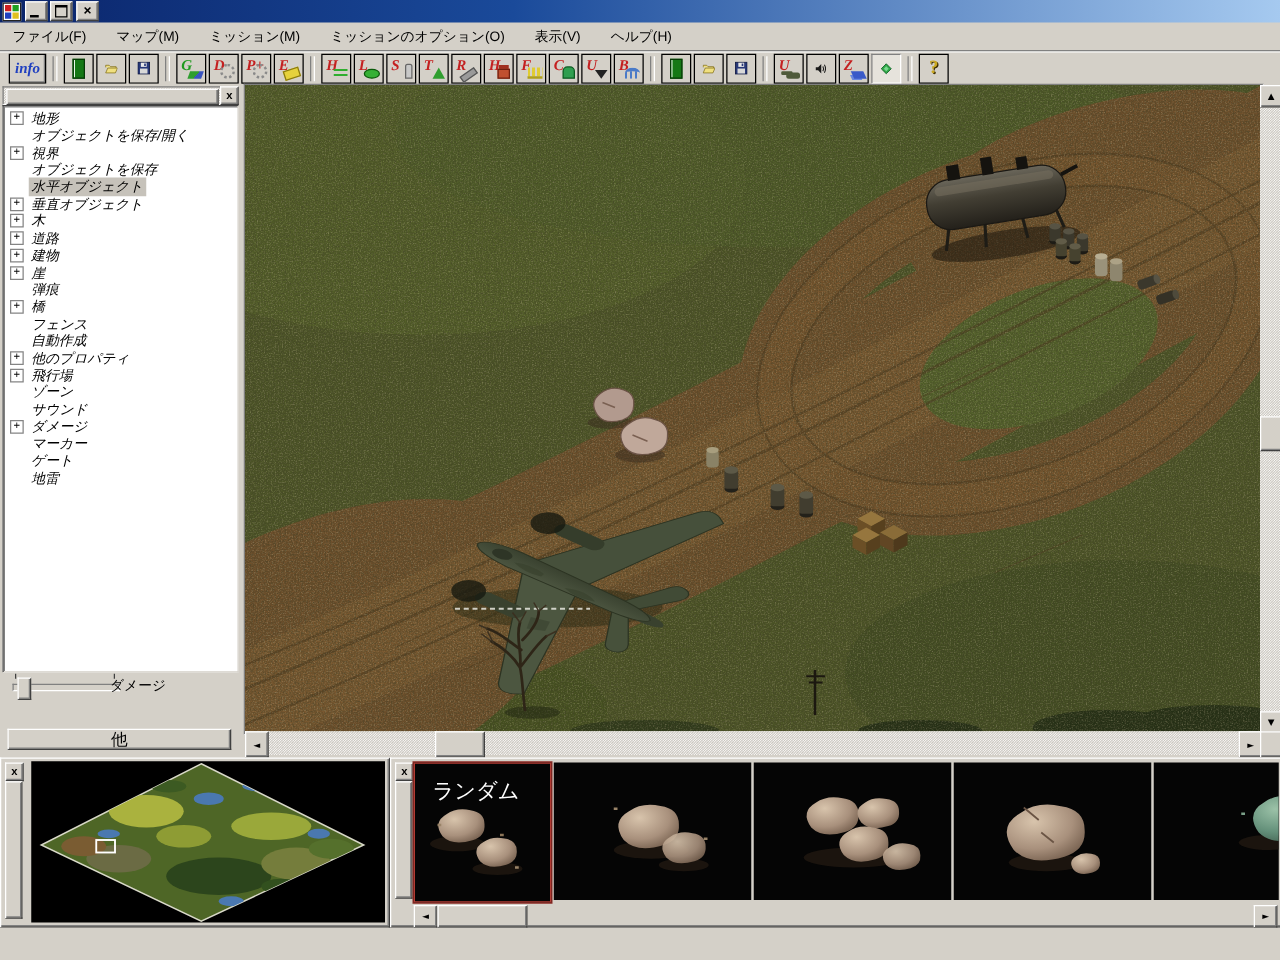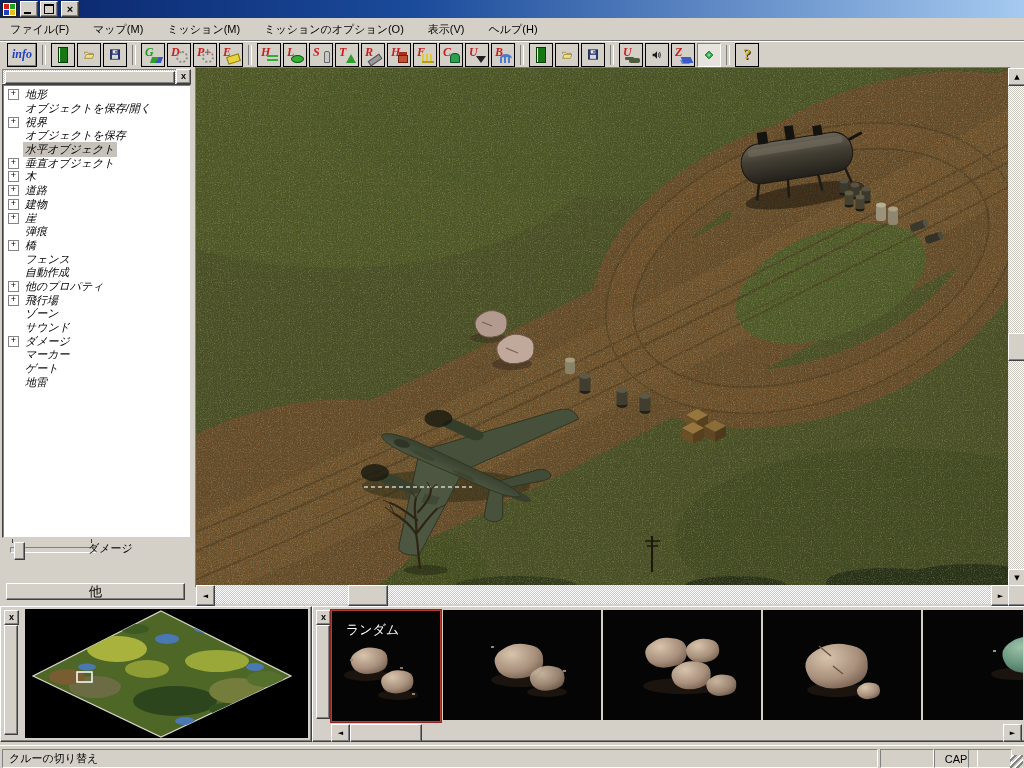--- a/index.html
+++ b/index.html
@@ -54,21 +54,21 @@
   .hscroll{position:absolute;left:196px;top:585px;width:812px;height:19px;}
   .scrollbtn{position:absolute;display:flex;align-items:center;justify-content:center;font-size:7px;font-family:"DejaVu Sans",sans-serif;color:#000;}
   .corner{position:absolute;left:1008px;top:585px;width:16px;height:19px;background:#d4d0c8;}
   
   .minimap-panel{position:absolute;left:0;top:606px;width:310px;height:134px;}
   .palette-panel{position:absolute;left:312px;top:606px;width:712px;height:134px;}
   .vbar{position:absolute;left:3px;top:18px;width:12px;}
   .blackbox{position:absolute;background:#000;}
   .cell{position:absolute;top:3px;height:110px;background:#050505;overflow:hidden;}
   .cell.selected{border:1px solid #b23c34;box-shadow:0 0 0 1px #8a2a24;}
-  .cell-label{position:absolute;left:14px;top:10px;color:#fff;font-size:13px;}
+  .cell-label{position:absolute;left:14px;top:10px;color:#fff;font-size:17px;}
   
   .statusbar{position:absolute;left:0;top:745px;width:1024px;height:23px;border-top:1px solid #fff;}
   .sb-box{position:absolute;top:3px;height:17px;display:flex;align-items:center;padding:0 6px;}
   .grip{position:absolute;right:1px;bottom:1px;width:13px;height:13px;background:repeating-linear-gradient(135deg,transparent 0 2px,#fff 2px 3px,#848484 3px 5px);}
 </style>
 </head>
 <body>
 
 <div class="screen">
 
@@ -676,25 +676,14 @@
       <div class="scrollbtn raised" style="left:0;top:0;width:17px;height:16px">
           <span>◄</span>
         </div>
       <div class="raised" style="position:absolute;left:19px;top:0;width:70px;height:16px"></div>
       <div class="scrollbtn raised" style="left:672px;top:0;width:17px;height:16px">
           <span>►</span>
         </div>
     </div>
   </div>
 
-  <div class="statusbar">
-    <div class="sb-box sunken" style="left:2px;width:862px">
-      <span>クルーの切り替え</span>
-    </div>
-    <div class="sb-box sunken" style="left:880px;width:40px"></div>
-    <div class="sb-box sunken" style="left:934px;width:30px;justify-content:center">
-      <span>CAP</span>
-    </div>
-    <div class="sb-box sunken" style="left:968px;width:30px"></div>
-    <div class="grip"></div>
-  </div>
 
 </div>
 
 </body></html>

